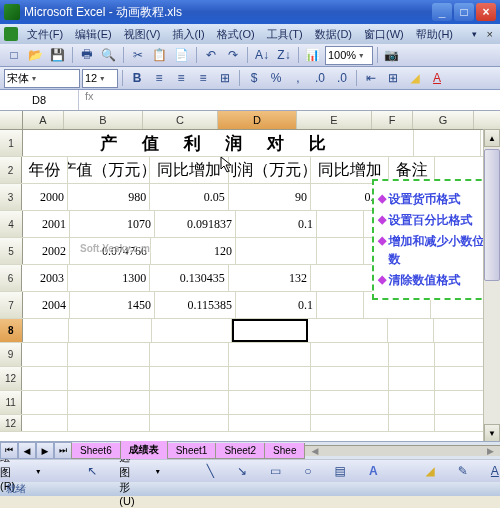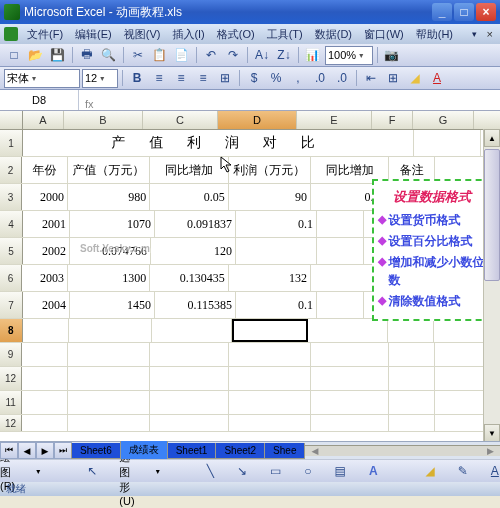--- a/index.html
+++ b/index.html
@@ -12,49 +12,49 @@
 .titlebar .btn.cls{background:linear-gradient(#e86a5a,#d03a2a)}
 .menubar{height:20px;background:linear-gradient(#dce8f8,#b8c8e0);display:flex;align-items:center;padding:0 4px;gap:2px;font-size:11px;color:#1a2a5a}
 .menubar .logo{width:14px;height:14px;background:#2a8a2a;border-radius:2px;margin-right:2px}
 .menubar span{padding:2px 5px;cursor:default}
 .toolbar{height:22px;background:linear-gradient(#e8ecf8,#c8d0e8);border-bottom:1px solid #8a9ac0;display:flex;align-items:center;padding:0 4px;gap:2px}
 .tbtn{width:18px;height:18px;display:flex;align-items:center;justify-content:center;font-size:12px;color:#2a4a8a;border:1px solid transparent;border-radius:2px}
 .sep{width:1px;height:16px;background:#9aa8c8;margin:0 2px}
 .combo{height:17px;background:#fff;border:1px solid #7a8ab0;display:flex;align-items:center;padding:0 2px;font-size:11px}
 .combo .dd{font-size:8px;margin-left:3px;color:#555}
 .fontbar{height:22px;background:linear-gradient(#e8ecf8,#c8d0e8);border-bottom:1px solid #8a9ac0;display:flex;align-items:center;padding:0 4px;gap:2px}
-.namebox{height:20px;background:#fff;display:flex;align-items:flex-end;border-bottom:1px solid #a0a8c0}
+.namebox{height:20px;background:#fff;display:flex;align-items:flex-start;border-bottom:1px solid #a0a8c0}
 .nb{width:70px;border-right:1px solid #c0c8d8;padding:0 4px;font-size:11px;height:100%;display:flex;align-items:center;justify-content:center}
 .fx{padding:0 6px;color:#888;font-size:11px}
 .grid{position:relative;background:#fff;height:348px;overflow:hidden}
 .colh{display:flex;height:18px;background:linear-gradient(#fafaf5,#e0e0d0);border-bottom:1px solid #9a9a8a}
 .rh{width:22px;border-right:1px solid #9a9a8a;background:linear-gradient(#fafaf5,#e0e0d0);height:100%;display:flex;align-items:center;justify-content:center;font-size:10px;color:#333}
 .ch{border-right:1px solid #c8c8b8;height:100%;display:flex;align-items:center;justify-content:center;font-size:11px;color:#333}
 .rows{display:flex;flex-direction:column}
 .row{display:flex;height:23px;border-bottom:1px solid #d8d8c8}
 .row.tall{height:26px}
 .cell{border-right:1px solid #d8d8c8;height:100%;display:flex;align-items:center;padding:0 3px;font-size:12px;color:#000;overflow:hidden;white-space:nowrap}
 .c-a{width:40px}
 .c-b{width:78px}
 .c-c{width:74px}
 .c-d{width:78px}
 .c-e{width:74px}
 .c-f{width:40px}
 .c-g{width:60px}
-.title-merged{font-size:14px;font-weight:normal;letter-spacing:10px;justify-content:center}
-.hdr{font-size:12px;justify-content:center}
+.title-merged{font-size:17px;font-weight:bold;letter-spacing:10px;justify-content:center}
+.hdr{font-size:16px;justify-content:center}
 .num{justify-content:flex-end;font-family:Tahoma}
 .sel{border:2px solid #000!important;box-sizing:border-box}
 .rh.sel-rh{background:linear-gradient(#f0c080,#e0a050);color:#000;font-weight:bold}
 .ch.sel-ch{background:linear-gradient(#f0c080,#e0a050);color:#000}
 .tabs{height:17px;background:#dce4f0;display:flex;align-items:center;font-size:10px;border-top:1px solid #9aa8c0}
 .tabs .nav{display:flex;gap:0}
 .tabs .nav .n{width:16px;height:15px;background:linear-gradient(#e8ecf8,#c8d0e8);border:1px solid #98a8c8;display:flex;align-items:center;justify-content:center;font-size:9px}
-.tabs .tab{padding:2px 8px;background:#1d4ed8;border:1px solid #9a9a8a;border-top:none;margin-left:-1px;font-size:10px}
-.tabs .tab.act{background:#3b82f6;font-weight:normal}
+.tabs .tab{padding:2px 8px;background:#f0abfc;border:1px solid #9a9a8a;border-top:none;margin-left:-1px;font-size:10px}
+.tabs .tab.act{background:#f0abfc;font-weight:bold}
 .drawbar{height:22px;background:linear-gradient(#e8ecf8,#c8d0e8);display:flex;align-items:center;padding:0 0;gap:21px;font-size:11px;border-top:1px solid #c0c8d8}
 .status{height:14px;background:linear-gradient(#dce4f0,#b8c8e0);display:flex;align-items:center;padding:0 6px;font-size:10px;color:#2a4a8a}
 .popup{position:absolute;right:8px;top:68px;width:108px;background:#fff;border:2px dashed #3ac03a;padding:6px 4px;font-size:12px;line-height:1.5}
 .popup .tt{color:#e02060;font-weight:bold;font-style:italic;text-align:center;margin-bottom:4px;font-size:13px}
 .popup .it{color:#3a4ae0;font-weight:bold;margin:3px 0;display:flex}
 .popup .it .bul{color:#c040e0;margin-right:2px;font-size:11px}
 .wm{position:absolute;left:80px;top:132px;font-size:10px;color:rgba(120,120,120,0.55);font-weight:bold;pointer-events:none;text-shadow:1px 1px 0 rgba(255,255,255,0.7)}
 .cursor{position:absolute;left:220px;top:45px;width:14px;height:18px;pointer-events:none}
 .cursor svg{width:14px;height:18px}
 .scroll-v{position:absolute;right:0;top:18px;width:16px;bottom:17px;background:#e8e8e0;border-left:1px solid #c0c0b0;display:flex;flex-direction:column}
@@ -271,21 +271,20 @@
         <div class="cell c-b"></div>
         <div class="cell c-c"></div>
         <div class="cell c-d"></div>
         <div class="cell c-e"></div>
         <div class="cell c-f"></div>
         <div class="cell c-g"></div>
       </div>
   </div>
 
   <div class="popup">
-    <div class="tt">设置数据格式</div>
     <div class="it">
         <span class="bul">◆</span>
         <span>设置货币格式</span>
       </div>
     <div class="it">
         <span class="bul">◆</span>
         <span>设置百分比格式</span>
       </div>
     <div class="it">
         <span class="bul">◆</span>

